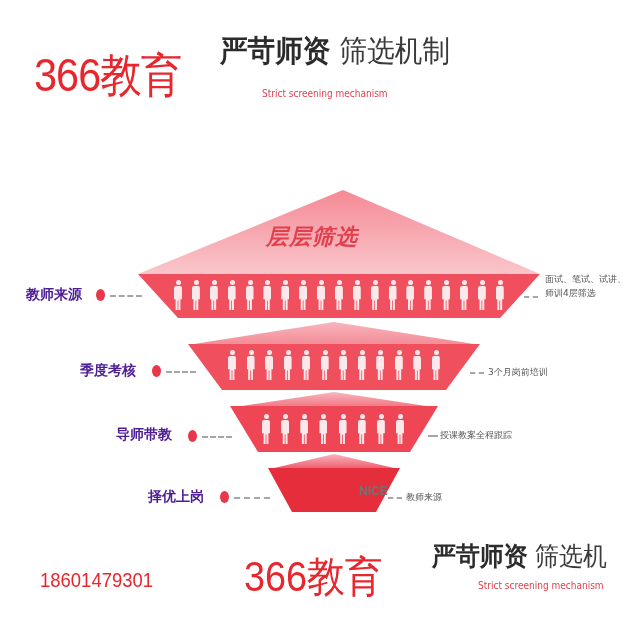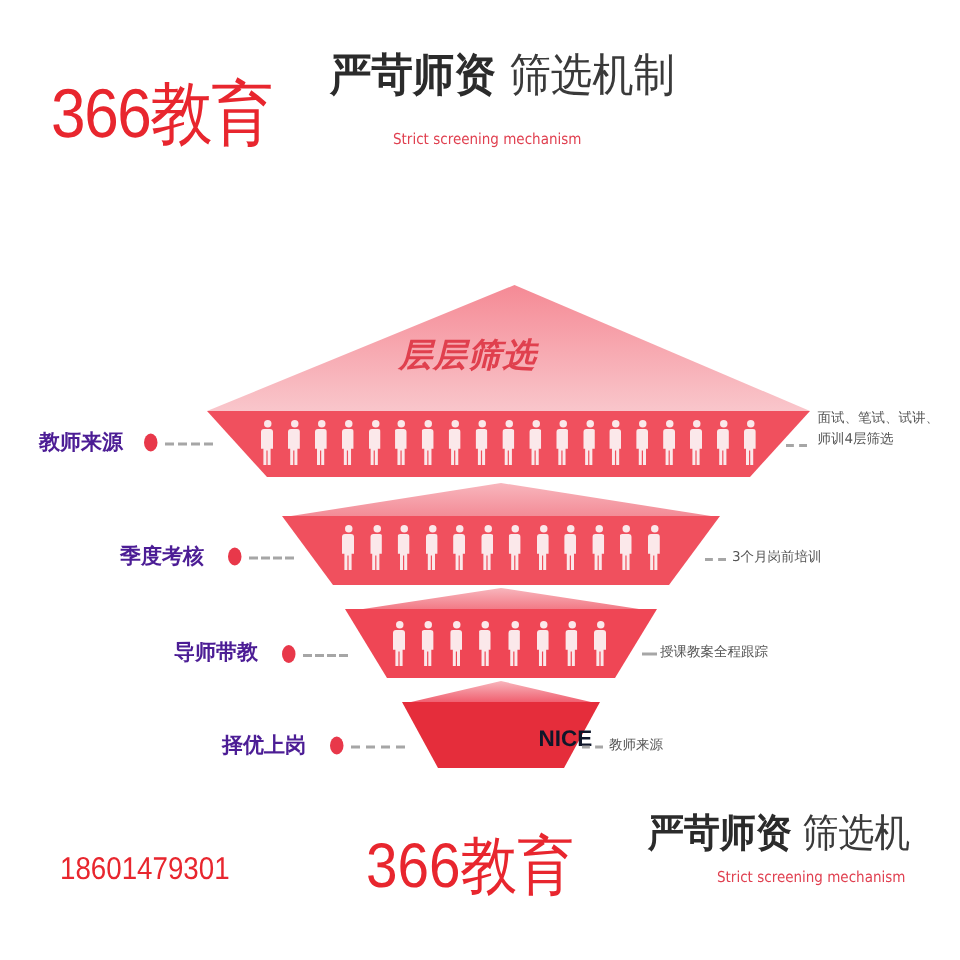--- a/index.html
+++ b/index.html
@@ -16,21 +16,21 @@
     .sub-top { left: 262px; top: 88px; font-size: 10px; color: #e04050; transform: scaleX(0.9); transform-origin: left center; }
 
     
     .tier { position: absolute; }
     .tier svg { display: block; }
     .people { position: absolute; display: flex; justify-content: space-between; }
     .person { width: 8px; height: 30px; position: relative; }
     .person::before { content: ""; position: absolute; left: 2px; top: 0; width: 5px; height: 5px; border-radius: 50%; background: #fbe8ea; }
     .person::after { content: ""; position: absolute; left: 0; top: 6px; width: 8px; height: 24px; background: #fbe8ea; border-radius: 2px 2px 1px 1px; clip-path: polygon(0 0,100% 0,100% 55%,80% 55%,80% 100%,55% 100%,55% 60%,45% 60%,45% 100%,20% 100%,20% 55%,0 55%); }
     .tier-title { position: absolute; font-size: 22px; font-weight: bold; font-style: italic; color: #e0404e; letter-spacing: 1px; }
-    .nice { position: absolute; font-size: 15px; font-weight: bold; color: #0f172a; font-family: "Liberation Sans", sans-serif; padding-left: 40px; }
+    .nice { position: absolute; font-size: 12px; font-weight: bold; color: #737373; font-family: "Liberation Sans", sans-serif; padding-left: 40px; }
 
     .label-left { position: absolute; font-size: 14px; font-weight: bold; color: #4c1d95; white-space: nowrap; }
     .dot { position: absolute; width: 9px; height: 12px; border-radius: 50%; background: #e8384a; }
     .dash { position: absolute; border-top: 2px dashed #a6a6a6; height: 0; }
     .note { position: absolute; font-size: 9px; color: #555; line-height: 14px; white-space: nowrap; }
 
     .phone { left: 40px; top: 568px; font-size: 21px; letter-spacing: 0; transform: scaleX(0.88); transform-origin: left center; }
     .logo-bot { left: 244px; top: 556px; font-size: 42px; line-height: 1; transform: scaleX(0.9); transform-origin: left center; }
     .title-bot { left: 432px; top: 543px; font-size: 26px; font-weight: bold; color: #2b2b2b; line-height: 1; white-space: nowrap; transform: scaleX(0.92); transform-origin: left center; }
     .title-bot .light { font-weight: normal; color: #3a3a3a; margin-left: 8px; }

